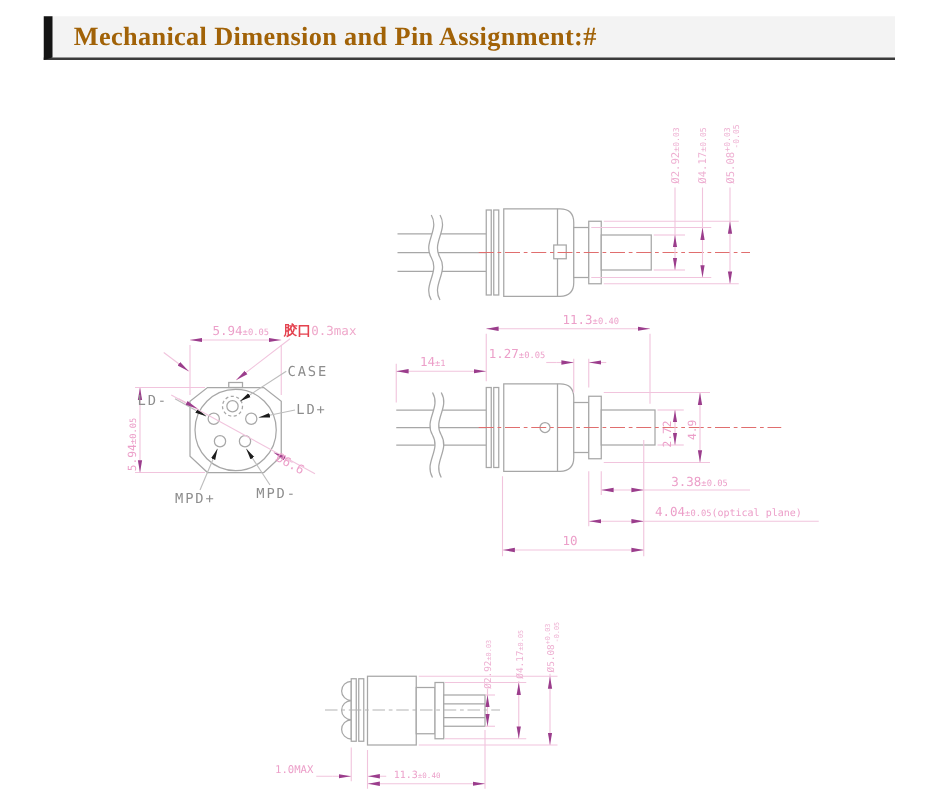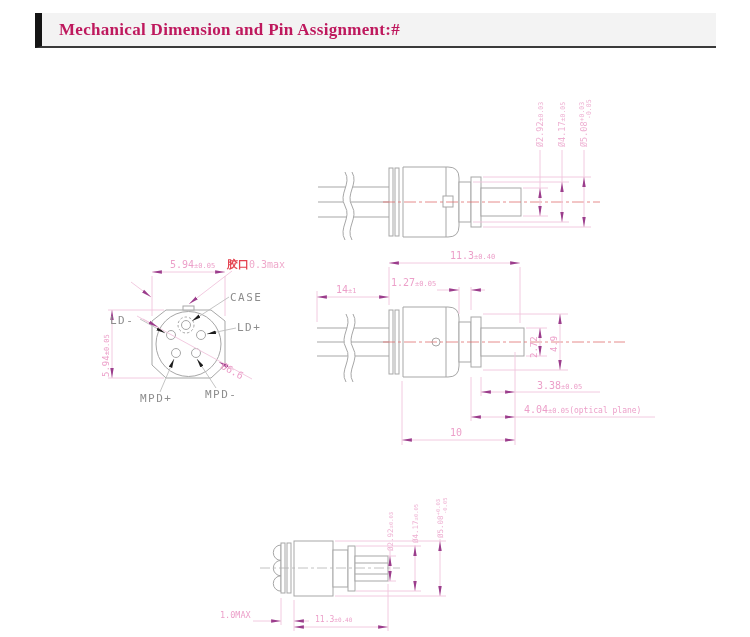--- a/index.html
+++ b/index.html
@@ -1,19 +1,19 @@
 <!DOCTYPE html>
 <html><head>
 <meta charset="utf-8">
 <style>
   html,body{margin:0;padding:0;background:#fff;}
   body{width:750px;height:637px;position:relative;overflow:hidden;}
   .titlebar{position:absolute;left:35px;top:13px;width:674px;height:33px;background:#f3f3f3;
             border-left:7px solid #141414;border-bottom:2px solid #3a3a3a;display:flex;align-items:center;}
-  .title{font-family:"Liberation Serif",serif;font-size:17px;font-weight:bold;color:#be185d;
+  .title{font-family:"Liberation Serif",serif;font-size:21px;font-weight:bold;color:#a16207;
          margin:0 0 0 17px;letter-spacing:.3px;white-space:nowrap;}
   svg{position:absolute;left:0;top:0;}
   
   .ol{stroke:#a7a7a7;stroke-width:1;fill:none;}
   .olw{stroke:#a7a7a7;stroke-width:1;fill:#fff;}
   .dl{stroke:#f1c4dd;stroke-width:.9;fill:none;}
   .cl{stroke:#e06e6e;stroke-width:.8;fill:none;stroke-dasharray:12 3 3 3;}
   .clg{stroke:#b3b3b3;stroke-width:.8;fill:none;stroke-dasharray:10 3 3 3;}
   .ldr{stroke:#bdbdbd;stroke-width:.9;fill:none;}
   text{font-family:"DejaVu Sans Mono",monospace;}

